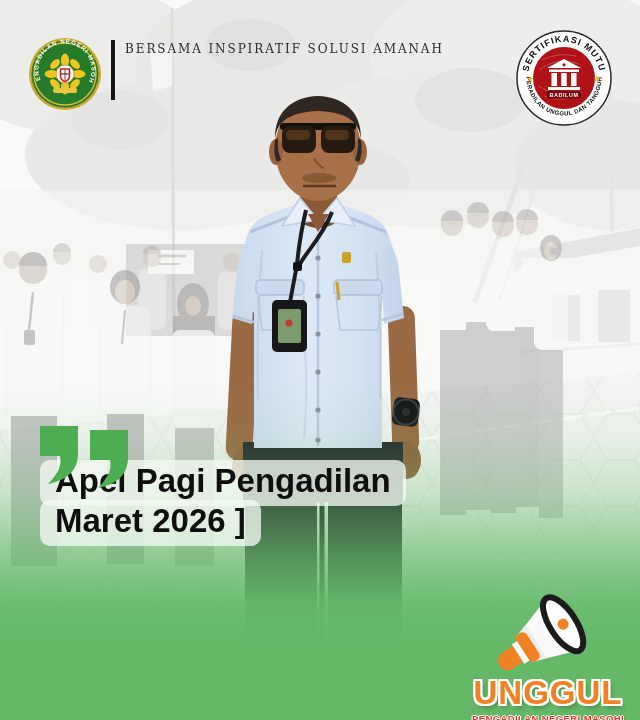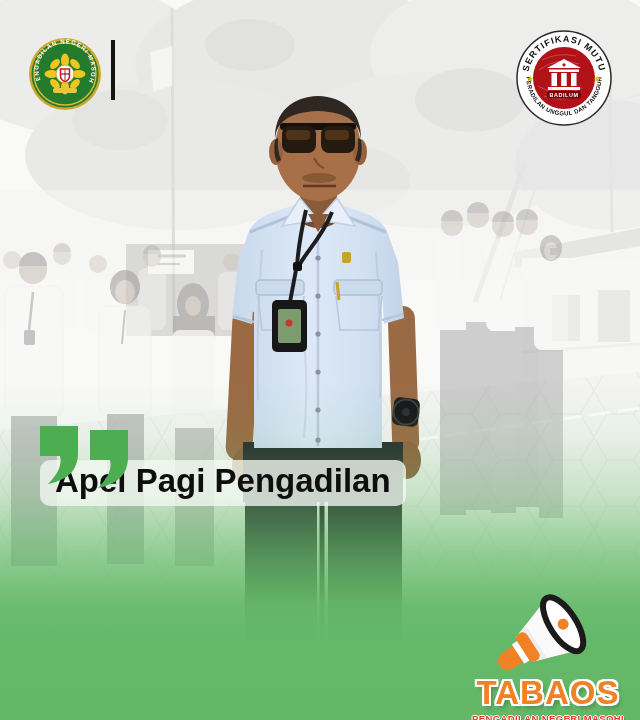--- a/index.html
+++ b/index.html
@@ -322,20 +322,21 @@
           <circle cx="38" cy="38" r="9" fill="#ffffff" stroke="#c9a82e" stroke-width="1"></circle>
           <path d="M33.5,33 h9 v7 q0,4 -4.5,5.5 q-4.5,-1.5 -4.5,-5.5 z" fill="#ffffff" stroke="#c4201d" stroke-width="1.6"></path>
           <line x1="38" y1="33.5" x2="38" y2="44.5" stroke="#c4201d" stroke-width="1"></line>
           <line x1="34" y1="38" x2="42" y2="38" stroke="#1d1d1d" stroke-width="1"></line>
           <rect x="26" y="52" width="24" height="5" rx="2" fill="#e8c63e"></rect>
         </g>
       </svg>
     </div>
     <div class="divider"></div>
     <div class="brandtext">
+      <div class="tagline">BERSAMA INSPIRATIF SOLUSI AMANAH</div>
     </div>
   </div>
 
   <div class="cert">
     <svg width="100" height="100" viewBox="0 0 100 100">
       <defs>
         <path id="certTop" d="M 14,50 A 36,36 0 1 1 86,50" fill="none"></path>
         <path id="certBottom" d="M 12.5,50 A 37.5,37.5 0 0 0 87.5,50" fill="none"></path>
       </defs>
       <circle cx="50" cy="50" r="47" fill="#ffffff" stroke="#2a2a2a" stroke-width="1.5"></circle>
@@ -373,32 +374,33 @@
     <div class="qmarks">
       <svg class="qmark m1" width="40" height="58" viewBox="0 0 40 58">
         <path d="M0,0 H38 V27 C38,44 28,54 8,58 C19,47 22,38 20,30 H0 Z" fill="#4cae51"></path>
       </svg>
       <svg class="qmark m2" width="40" height="58" viewBox="0 0 40 58">
         <path d="M0,0 H38 V27 C38,44 28,54 8,58 C19,47 22,38 20,30 H0 Z" fill="#4cae51"></path>
       </svg>
     </div>
     <div class="qlines">
       <div class="qline">Apel Pagi Pengadilan</div>
+      <div class="qline">Maret 2026 ]</div>
     </div>
   </div>
 
   <div class="tabaos">
     <svg width="160" height="84" viewBox="0 0 160 84">
       <g transform="rotate(-33 80 42)">
         <rect x="22" y="33" width="36" height="19" rx="9.5" fill="#f08124"></rect>
         <rect x="44" y="31" width="10" height="23" fill="#ffffff"></rect>
         <polygon points="52,27 96,12 96,72 52,57" fill="#fafafa"></polygon>
         <polygon points="52,27 66,22.5 66,61.5 52,57" fill="#ededed"></polygon>
         <rect x="50" y="26" width="12" height="32" rx="5" fill="#f08124"></rect>
         <ellipse cx="98" cy="42" rx="13" ry="31" fill="#ffffff" stroke="#1b1b1b" stroke-width="6"></ellipse>
         <circle cx="98" cy="42" r="5.5" fill="#f08124"></circle>
       </g>
     </svg>
-    <div class="tabaos-brand">TABAOS</div>
+    <div class="tabaos-brand">UNGGUL</div>
     <div class="tabaos-sub">PENGADILAN NEGERI MASOHI</div>
   </div>
 
 </div>
 
 </body></html>

